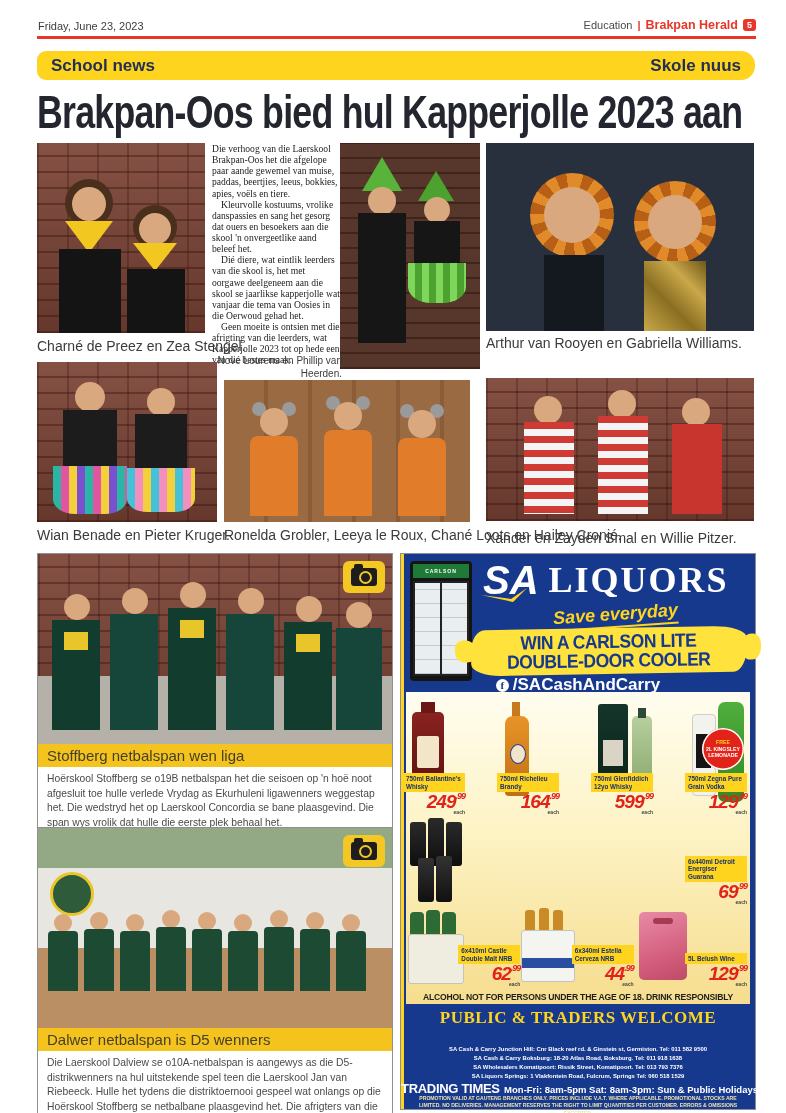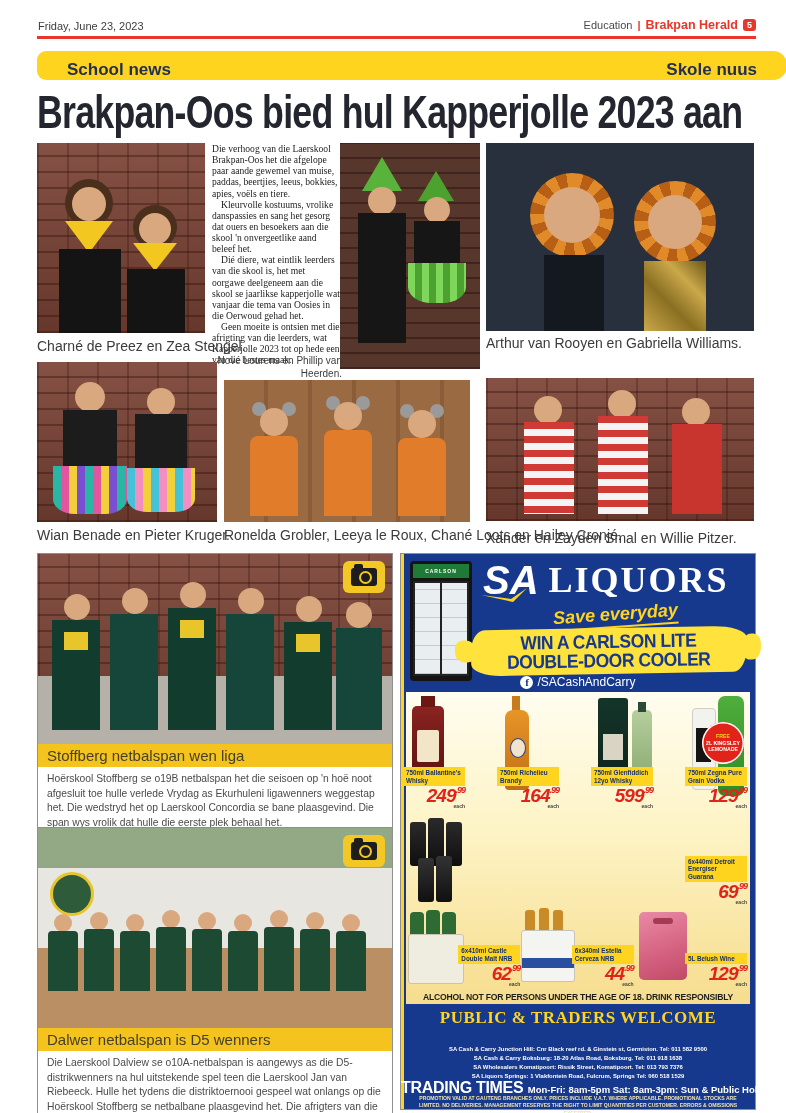--- a/index.html
+++ b/index.html
@@ -8,21 +8,21 @@
   
   .date{position:absolute;left:38px;top:20px;font-size:11px;color:#3d3d3d;}
   .hdr-right{position:absolute;right:30px;top:18px;display:flex;align-items:center;gap:5px;font-size:11px;}
   .section-label{color:#4a4a4a;}
   .hdr-sep{color:#e8362b;font-weight:bold;}
   .masthead{color:#e8362b;font-weight:bold;font-size:12.5px;}
   .pagenum{background:#e8362b;color:#fff;font-weight:bold;font-size:9px;border-radius:3px;padding:1px 4px;}
   .redline{position:absolute;left:37px;right:30px;top:36px;height:2.5px;background:#e8362b;}
 
   
-  .banner{position:absolute;left:37px;top:51px;width:690px;height:29px;background:#ffd41f;border-radius:9px 14px 14px 9px;display:flex;justify-content:space-between;align-items:flex-end;padding:0 30px;gap:20px;}
+  .banner{position:absolute;left:37px;top:51px;width:690px;height:29px;background:#ffd41f;border-radius:9px 14px 14px 9px;display:flex;justify-content:space-between;align-items:center;padding:0 14px;gap:20px;}
   .banner span{font-weight:bold;font-size:17px;color:#233052;}
 
   
   .headline{position:absolute;left:37px;top:84px;font-weight:bold;font-size:47px;color:#23262e;white-space:nowrap;letter-spacing:-1px;transform:scaleX(.76);transform-origin:left top;}
 
   
   .ph{position:absolute;overflow:hidden;}
   .brick{background-color:#7c4436;background-image:
     repeating-linear-gradient(0deg,rgba(40,10,5,.35) 0 2px,transparent 2px 16px),
     repeating-linear-gradient(90deg,rgba(40,10,5,.25) 0 2px,transparent 2px 30px),
@@ -58,44 +58,44 @@
   .sa-txt{font-size:40px;font-weight:bold;font-style:italic;color:#fff;line-height:.9;position:relative;}
   .sa-swoosh{position:absolute;left:-2px;bottom:-4px;}
   .liq-txt{font-family:"Liberation Serif",serif;font-weight:bold;font-size:36px;color:#fff;letter-spacing:2px;margin-left:10px;line-height:1;}
   .tagline{position:absolute;left:152px;top:50px;font-size:18px;font-weight:bold;font-style:italic;color:#ffd41f;transform:rotate(-4deg);border-bottom:2px solid #ffd41f;padding-bottom:1px;}
   .brush{position:absolute;left:70px;top:74px;width:276px;height:46px;background:#ffe23c;border-radius:14px 34px 14px 30px / 22px 12px 26px 12px;transform:rotate(-1deg);display:flex;flex-direction:column;align-items:center;justify-content:center;}
   .brush::before{content:"";position:absolute;left:-16px;top:10px;width:22px;height:22px;background:#ffe23c;border-radius:40% 60% 50% 50%;}
   .brush::after{content:"";position:absolute;right:-14px;top:8px;width:20px;height:26px;background:#ffe23c;border-radius:60% 40% 50% 50%;}
   .brush .l1,.brush .l2{font-weight:bold;font-size:19px;color:#16398e;line-height:1.02;letter-spacing:-.5px;transform:scaleX(.92);white-space:nowrap;}
   .fbrow{position:absolute;left:0;right:0;top:121px;display:flex;align-items:center;justify-content:center;gap:4px;}
   .fbicon{width:13px;height:13px;border-radius:50%;background:#fff;color:#16398e;font-family:"Liberation Serif",serif;font-weight:bold;font-size:11px;text-align:center;line-height:13px;}
-  .fbtxt{color:#fff;font-weight:normal;font-size:12px;}
+  .fbtxt{color:#fff;font-weight:bold;font-size:17px;}
 
   .cream{position:absolute;left:5px;right:5px;top:138px;height:312px;background:linear-gradient(180deg,#fffdf0 0%,#fdf3c4 45%,#f6dd8e 100%);}
   .prow{position:absolute;left:2px;right:2px;display:flex;}
-  .row1{top:2px;height:116px;gap:36px;}
+  .row1{top:8px;height:116px;gap:36px;}
   .row2{top:120px;height:94px;}
   .row3{top:216px;height:80px;}
   .pcell{flex:1;position:relative;}
   .plabel{position:absolute;right:1px;bottom:1px;width:62px;z-index:2;}
   .pname{background:#ffd41f;color:#17306b;font-weight:bold;font-size:6.3px;line-height:1.18;padding:2px 3px;}
   .pprice{color:#e2231a;font-weight:bold;font-style:italic;font-size:19px;line-height:1;letter-spacing:-1px;white-space:nowrap;text-align:right;}
   .pprice .c{font-size:9px;vertical-align:top;}
   .pprice .c::before{content:".";}
   .pprice .u{display:block;font-size:5px;color:#444;font-style:normal;text-align:right;margin-top:-1px;letter-spacing:0;}
   .pfx{font-size:9px;margin-right:1px;letter-spacing:0;}
   .badge{position:absolute;right:4px;top:28px;width:42px;height:42px;background:#e2231a;border-radius:50%;color:#fff;font-size:5.2px;font-weight:bold;text-align:center;display:flex;flex-direction:column;justify-content:center;line-height:1.25;box-shadow:0 0 0 1.5px #fff inset;z-index:2;}
   .badge .y{color:#ffd41f;}
   .disc{position:absolute;left:0;right:0;bottom:2px;text-align:center;font-weight:bold;font-size:8.6px;color:#1d1d1d;letter-spacing:-.2px;}
 
   .welcome{position:absolute;left:0;right:0;top:454px;text-align:center;font-family:"Liberation Serif",serif;font-weight:bold;font-size:17px;color:#ffd41f;letter-spacing:.5px;}
   .addates{position:absolute;left:0;right:0;top:474px;text-align:center;font-weight:bold;font-size:13.5px;color:#ffd41f;}
   .branches{position:absolute;left:0;right:0;top:491px;text-align:center;font-size:5.9px;color:#fff;line-height:1.5;font-weight:bold;}
   .trading{position:absolute;left:0;right:0;top:525px;text-align:center;color:#fff;white-space:nowrap;}
-  .trading .tl{font-weight:bold;font-size:16px;letter-spacing:-.3px;}
+  .trading .tl{font-weight:bold;font-size:13px;letter-spacing:-.3px;}
   .trading .tt{font-weight:bold;font-size:9.5px;}
   .fineprint{position:absolute;left:12px;right:12px;top:541px;text-align:center;font-size:5.1px;color:#efe3ac;font-weight:bold;line-height:1.45;}
 </style>
 </head>
 <body>
 
 <div class="page">
 
   <div class="date">Friday, June 23, 2023</div>
   <div class="hdr-right">

